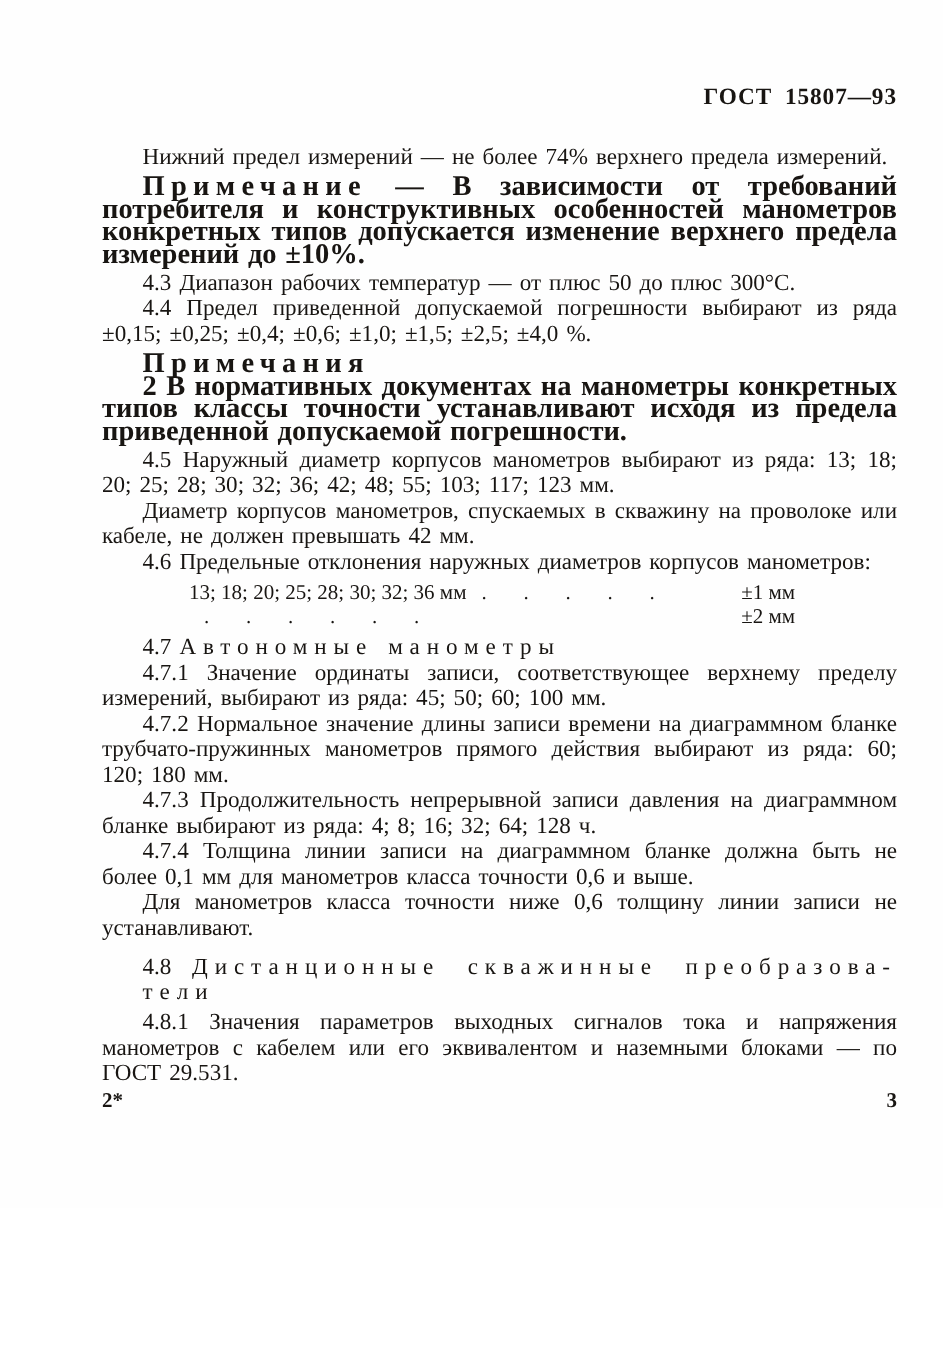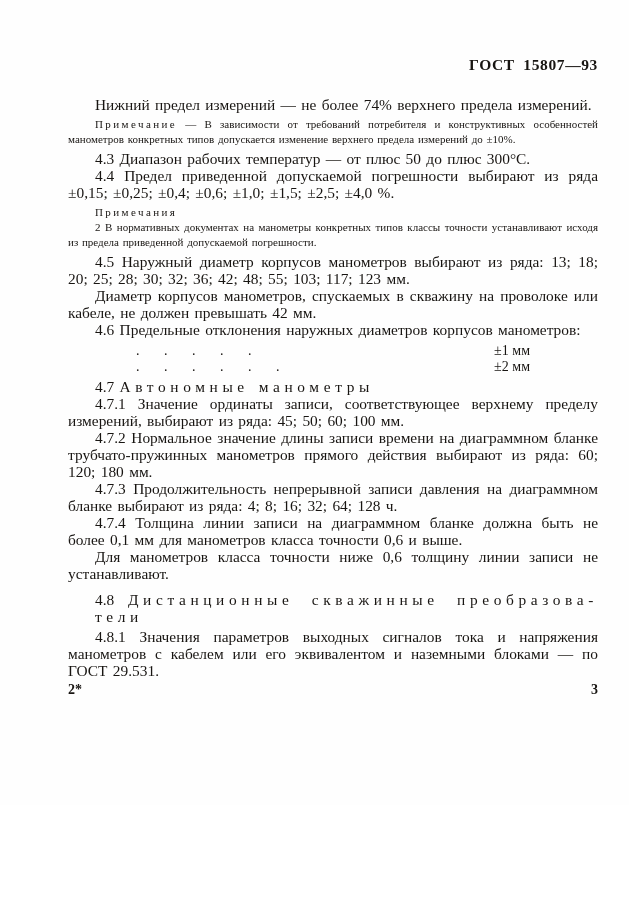--- a/index.html
+++ b/index.html
@@ -31,26 +31,27 @@
     line-height: 17px;
     text-align: justify;
   }
   .para {
     margin: 0;
     text-indent: 27px;
     word-spacing: 1.5px;
   }
   
   .note {
-    font-size: 11px;
+    font-size: 19px;
     line-height: 15px;
     margin: 4px 0 3px 0;
     text-indent: 27px;
     text-align: justify;
     word-spacing: 1px;
+    font-weight: bold;
   }
   .notes-block { margin: 4px 0 3px 0; }
   .notes-block .note { margin: 0; }
   .sp-label { letter-spacing: 0.22em; }
   
   .spec-block { margin: 5px 0 4px 0; }
   .spec-row {
     display: flex;
     align-items: baseline;
     font-size: 14px;
@@ -113,20 +114,21 @@
 
     <p class="para">4.5 Наружный диаметр корпусов манометров выбирают из ряда: 13; 18; 20; 25; 28; 30; 32; 36; 42; 48; 55; 103; 117; 123 мм.</p>
 
     <p class="para">Диаметр корпусов манометров, спускаемых в скважину на проволоке или кабеле, не должен превышать 42 мм.</p>
 
 
     <p class="para">4.6 Предельные отклонения наружных диаметров корпусов манометров:</p>
 
     <div class="spec-block">
       <div class="spec-row">
+        <span>13; 18; 20; 25; 28; 30; 32; 36 мм</span>
         <span class="spec-leader">. . . . .</span>
         <span>±1 мм</span>
       </div>
       <div class="spec-row">
         <span class="spec-leader">. . . . . .</span>
         <span>±2 мм</span>
       </div>
     </div>
 
     <p class="para"><span>4.7</span> <span class="sp-head">Автономные манометры</span></p>

